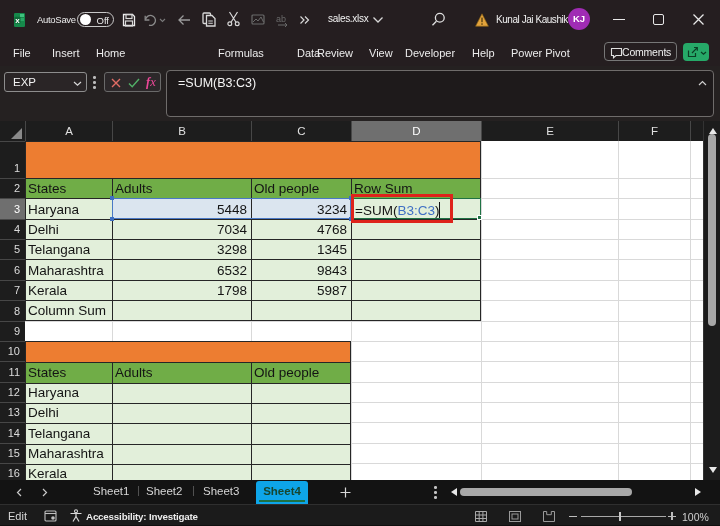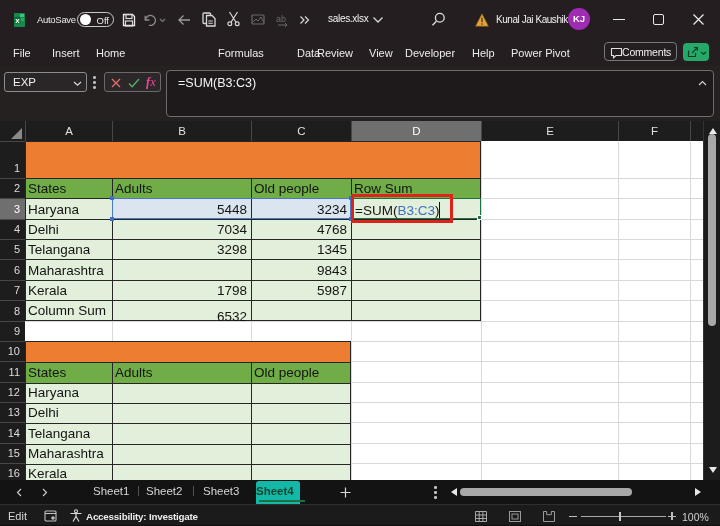--- a/index.html
+++ b/index.html
@@ -257,21 +257,21 @@
     <div class="cell" style="left:3px; top:61px;">Haryana</div>
     <div class="cell num" style="left:90px; top:61px; width:132px;">5448</div>
     <div class="cell num" style="left:229px; top:61px; width:93px;">3234</div>
     <div class="cell" style="left:3px; top:81px;">Delhi</div>
     <div class="cell num" style="left:90px; top:81px; width:132px;">7034</div>
     <div class="cell num" style="left:229px; top:81px; width:93px;">4768</div>
     <div class="cell" style="left:3px; top:101px;">Telangana</div>
     <div class="cell num" style="left:90px; top:101px; width:132px;">3298</div>
     <div class="cell num" style="left:229px; top:101px; width:93px;">1345</div>
     <div class="cell" style="left:3px; top:122px;">Maharashtra</div>
-    <div class="cell num" style="left:90px; top:122px; width:132px;margin-top:46px;">6532</div>
+    <div class="cell num" style="left:90px; top:122px; width:132px;">6532</div>
     <div class="cell num" style="left:229px; top:122px; width:93px;">9843</div>
     <div class="cell" style="left:3px; top:142px;">Kerala</div>
     <div class="cell num" style="left:90px; top:142px; width:132px;">1798</div>
     <div class="cell num" style="left:229px; top:142px; width:93px;">5987</div>
     <div class="cell" style="left:3px; top:162px;">Column Sum</div>
 
     <div class="abs" style="left:0; top:200px; width:326px; height:139px; border:1px solid #262626; border-bottom:none;">
       <div class="abs" style="left:0; top:0; width:324px; height:20px; background:#ED7D31;"></div>
       <div class="abs" style="left:0; top:20px; width:324px; height:21px; background:#70AD47;"></div>
       <div class="abs" style="left:0; top:41px; width:324px; height:97px; background:#E2EFDA;"></div>
@@ -319,21 +319,21 @@
         <path d="M5 1 L1.5 4.5 l3.5 3.5" stroke="#c9c9c9" stroke-width="1.2" fill="none"></path>
       </svg>
     <svg class="abs" style="left:42px; top:8px;" width="6" height="9" viewBox="0 0 6 9">
         <path d="M1 1 L4.5 4.5 l-3.5 3.5" stroke="#c9c9c9" stroke-width="1.2" fill="none"></path>
       </svg>
     <span class="abs" style="left:93px; top:5px; font-size:11.5px; color:#d6d6d6;">Sheet1</span>
     <span class="abs" style="left:137px; top:4px; font-size:11px; color:#5a5a5a;">|</span>
     <span class="abs" style="left:146px; top:5px; font-size:11.5px; color:#d6d6d6;">Sheet2</span>
     <span class="abs" style="left:192px; top:4px; font-size:11px; color:#5a5a5a;">|</span>
     <span class="abs" style="left:203px; top:5px; font-size:11.5px; color:#d6d6d6;">Sheet3</span>
-    <div class="abs" style="left:256px; top:1px; width:44px; height:23px; background:#14b8a6; border-radius:3px 3px 0 0; text-align:left;">
+    <div class="abs" style="left:256px; top:1px; width:52px; height:23px; background:#0ea5e9; border-radius:3px 3px 0 0; text-align:center;">
       <span style="font-size:11.5px; color:#17462e; font-weight:bold; line-height:21px;">Sheet4</span>
       <div class="abs" style="left:3px; top:19px; width:46px; height:2px; background:#1E7145;"></div>
     </div>
     <svg class="abs" style="left:340px; top:7px;" width="11" height="11" viewBox="0 0 11 11">
         <path d="M5.5 0.5 v10 M0.5 5.5 h10" stroke="#d8d8d8" stroke-width="1.2"></path>
       </svg>
 
     <div class="abs" style="left:434px; top:6px; width:2.5px; height:2.5px; background:#c4c4c4; border-radius:50%;"></div>
     <div class="abs" style="left:434px; top:11px; width:2.5px; height:2.5px; background:#c4c4c4; border-radius:50%;"></div>
     <div class="abs" style="left:434px; top:16px; width:2.5px; height:2.5px; background:#c4c4c4; border-radius:50%;"></div>

